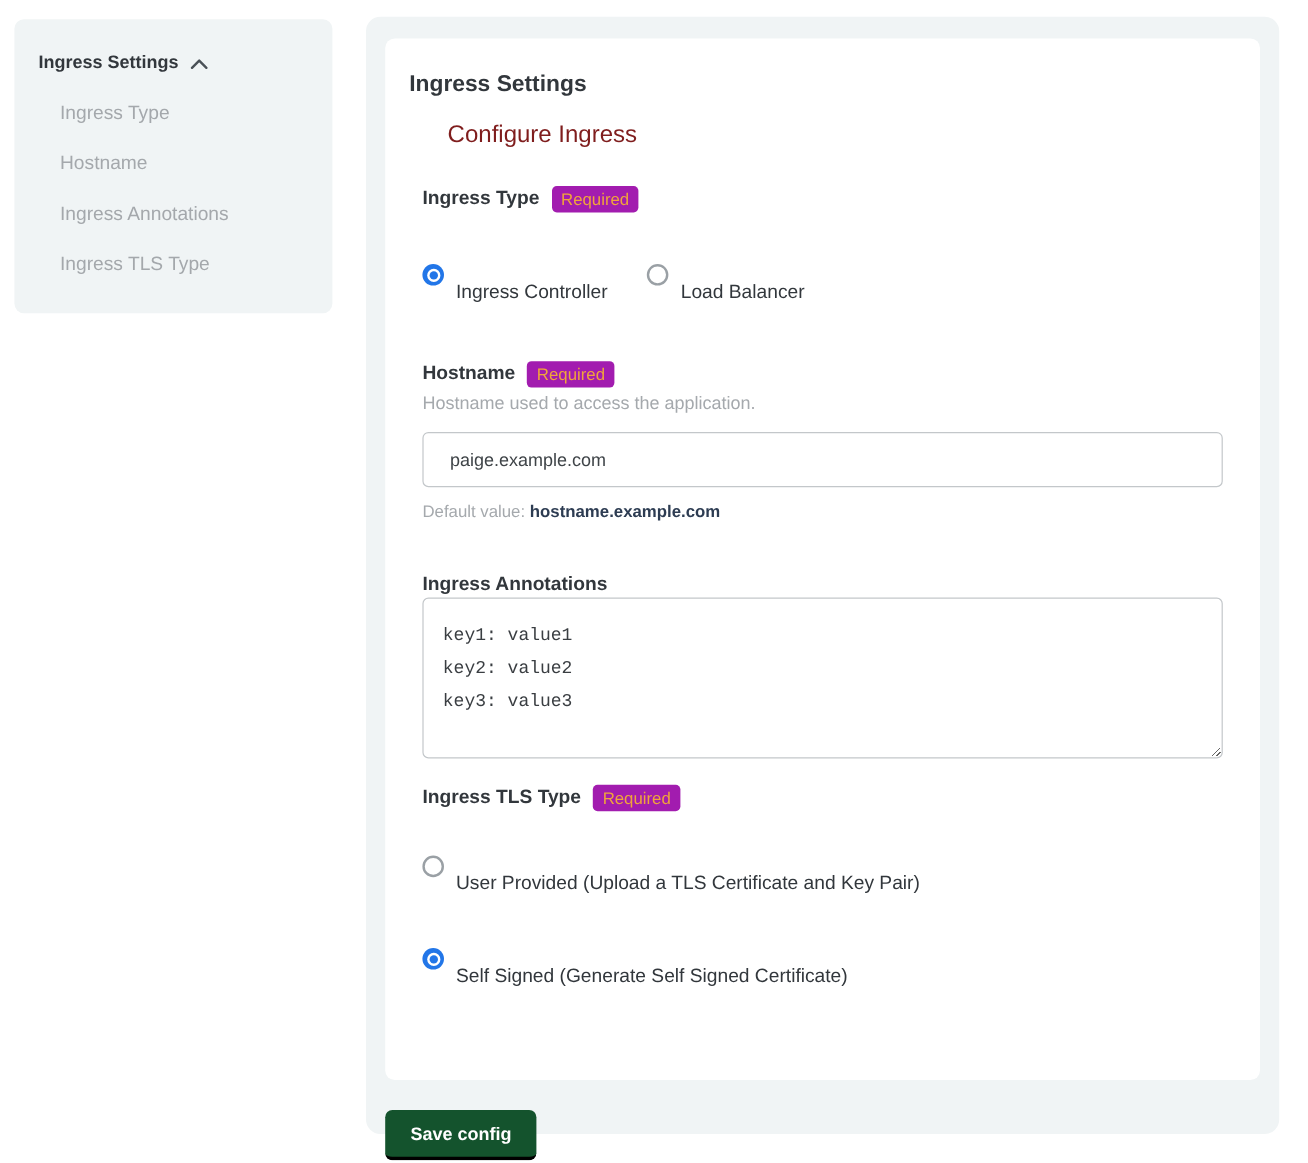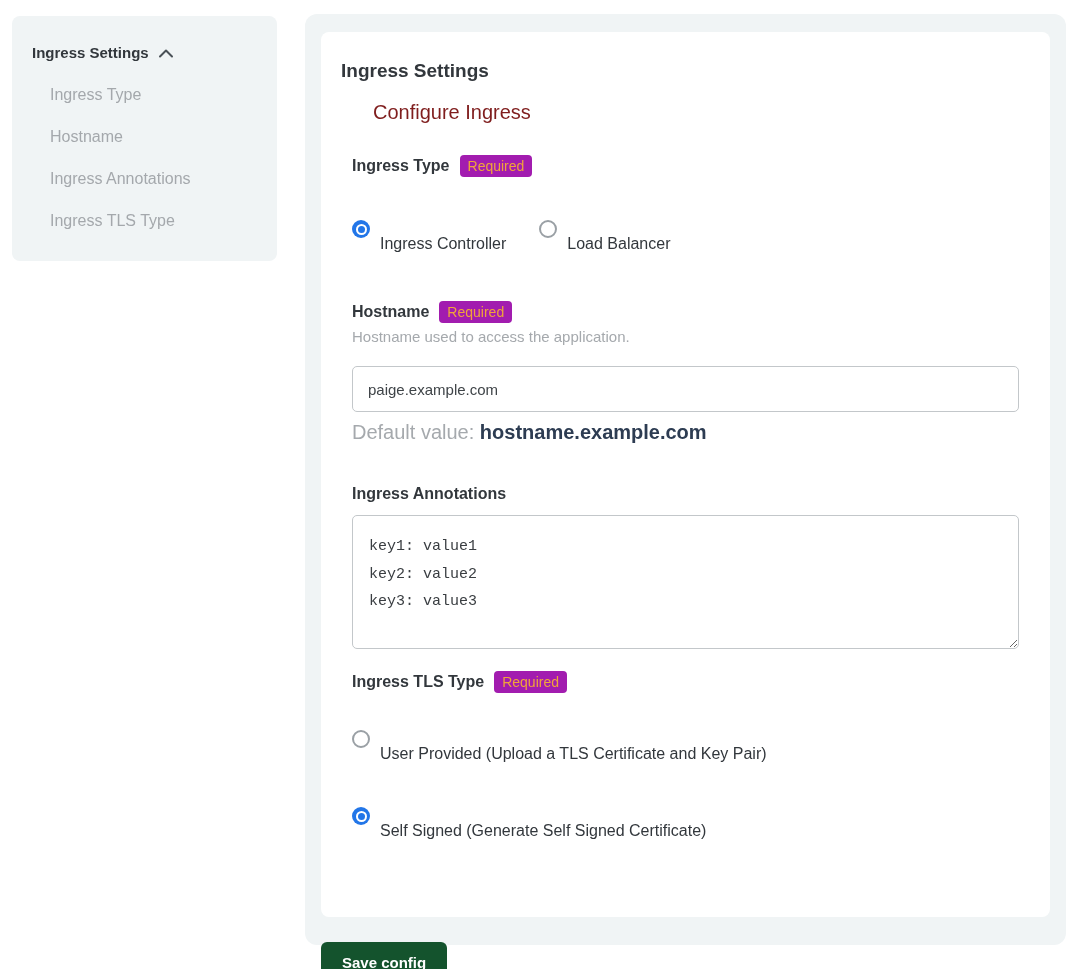--- a/index.html
+++ b/index.html
@@ -64,30 +64,30 @@
     content: ""; width: 7px; height: 7px; border-radius: 50%; background: #2276e8;
     position: absolute; margin: 0;
   }
   .radio-circle.checked { position: relative; }
   .radio-circle.checked::before { position: absolute; left: 3.5px; top: 3.5px; }
   .radio-circle.checked::after { left: 5.5px; top: 5.5px; }
   .radio-label { margin-left: 10px; font-size: 16px; color: #32373c; line-height: 20px; margin-top: 30px; }
 
   
   .text-input {
-    margin-top: 20px; width: 100%; height: 46px;
+    margin-top: 14px; width: 100%; height: 46px;
     border: 1px solid #c3c7ca; border-radius: 5px; background: #ffffff;
-    padding: 0 15px; font-size: 15px; color: #3f4448;
+    padding: 0 22px; font-size: 15px; color: #3f4448;
     font-family: "Liberation Sans", sans-serif; outline: none; display: block;
   }
-  .default-line { margin-top: 11px; font-size: 20px; color: #a5a9ad; line-height: 18px; }
+  .default-line { margin-top: 11px; font-size: 14px; color: #a5a9ad; line-height: 18px; }
   .default-line strong { color: #2d3c52; font-weight: bold; }
 
   .annotations-area {
-    margin-top: 11px; width: 100%; height: 134px;
+    width: 100%; height: 134px;
     border: 1px solid #c3c7ca; border-radius: 5px; background: #ffffff;
     padding: 17px 16px; font-family: "Liberation Mono", monospace;
     font-size: 15px; line-height: 27.5px; color: #3a3e42;
     resize: both; outline: none; display: block;
   }
 
   .mt-type { margin-top: 34px; }
   .mt-hostname { margin-top: 47px; }
   .mt-annotations { margin-top: 43px; }
   .mt-tls { margin-top: 22px; }

